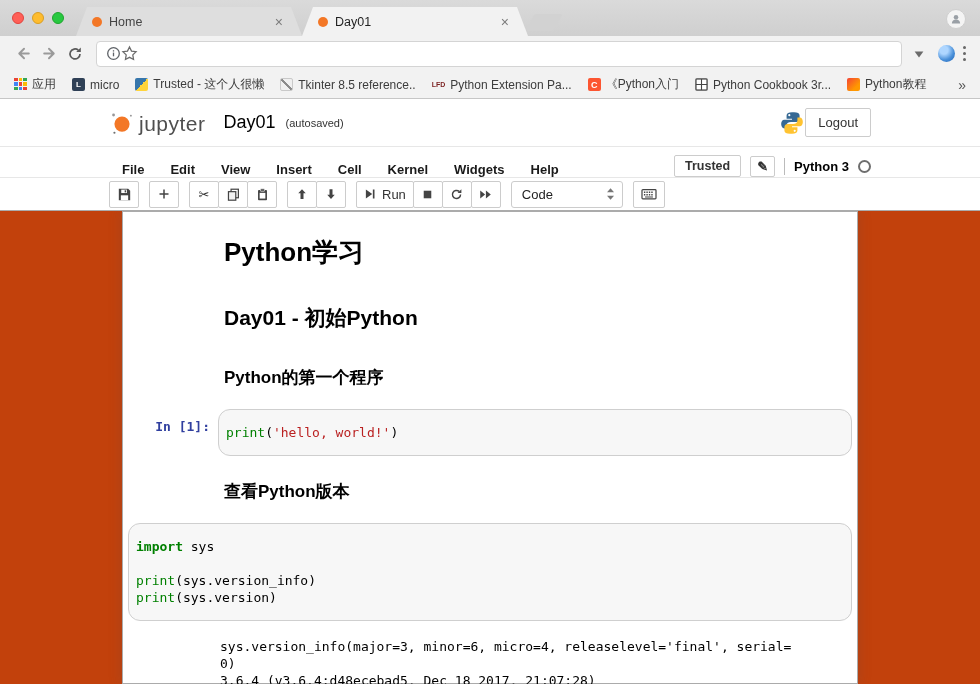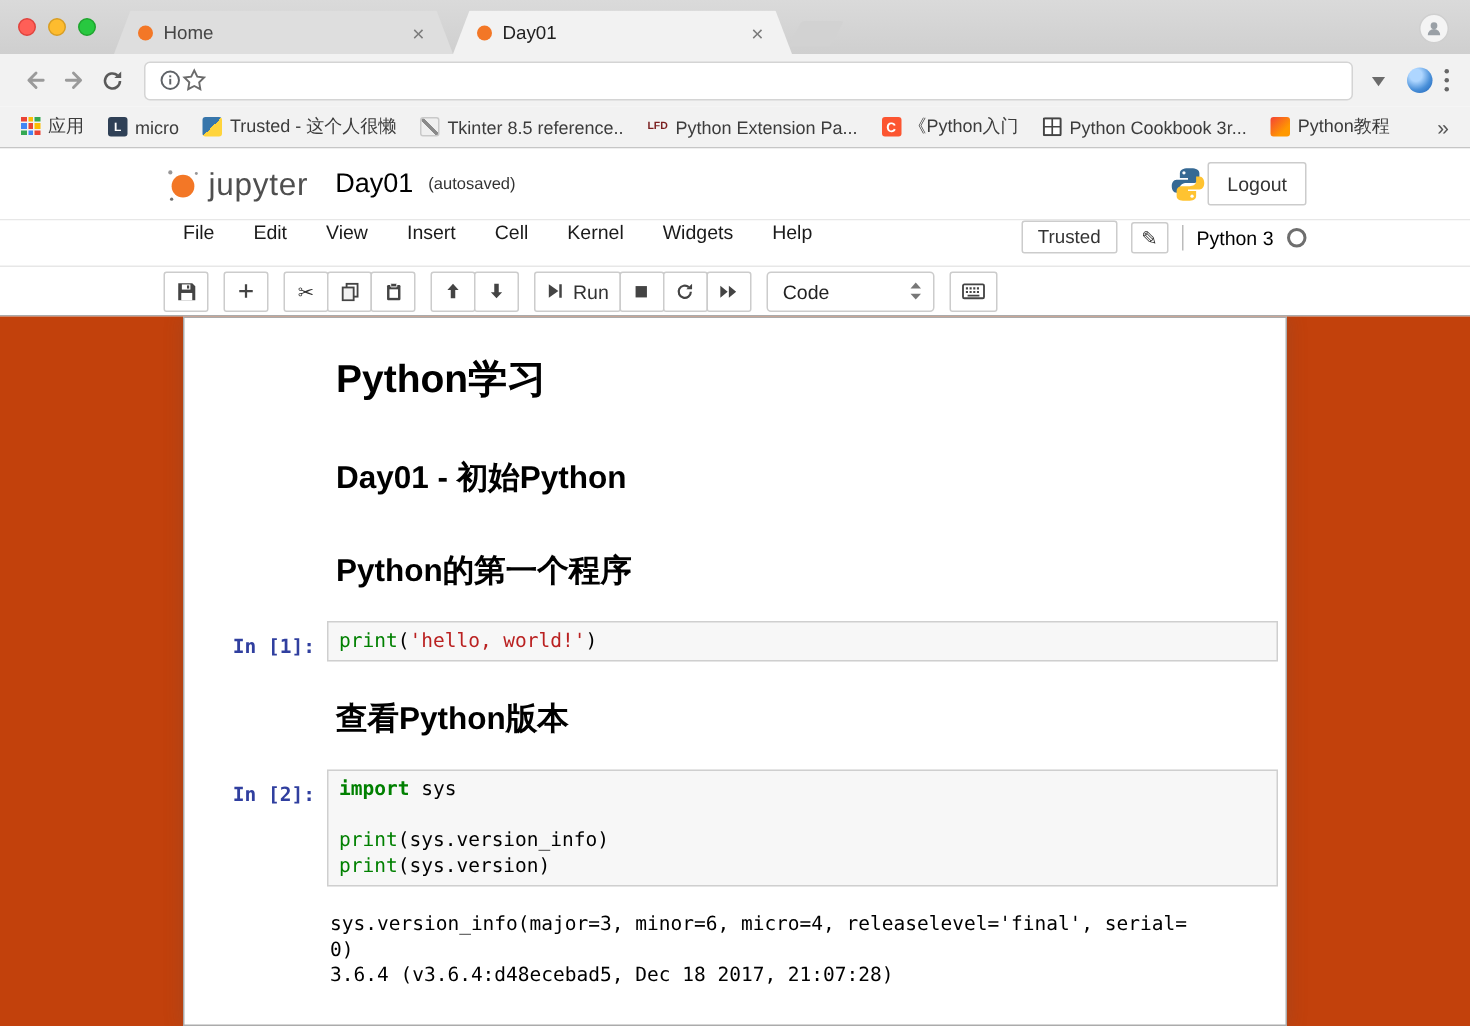--- a/index.html
+++ b/index.html
@@ -51,21 +51,21 @@
   .jheader-inner { width:762px; height:100%; margin:0 auto; display:flex; align-items:center; }
   .brand { display:flex; align-items:flex-end; gap:4px; }
   .brand-text { font-size:21px; color:#4f4f4f; letter-spacing:0.5px; }
   .nbtitle { font-size:18px; color:#000; margin-left:18px; }
   .checkpoint { font-size:11px; color:#333; margin-left:10px; }
   .jh-right { margin-left:auto; display:flex; align-items:center; }
   .logout { font-size:13px; color:#333; background:#fff; border:1px solid #ccc; border-radius:2px; padding:6px 12px; }
 
   
   .menurow { height:31px; background:#fff; border-bottom:1px solid #e7e7e7; flex:none; }
-  .menurow-inner { width:762px; height:100%; margin:0 auto; display:flex; align-items:flex-start; }
+  .menurow-inner { width:762px; height:100%; margin:0 auto; display:flex; align-items:flex-end;font-weight:bold; }
   .menu-item { font-size:13px; color:#1a1a1a; padding:0 13px; }
   .menu-right { margin-left:auto; display:flex; align-items:center; gap:9px; }
   .trusted { font-size:12.5px; color:#333; border:1px solid #ccc; border-radius:2px; padding:3px 10px; background:#fff; }
   .pencil-btn { font-size:13px; color:#333; border:1px solid #ccc; border-radius:2px; padding:2px 6px; background:#fff; }
   .vdiv { width:1px; height:17px; background:#bbb; }
   .kernel-name { font-size:13px; color:#000; }
   .kernel-ind { width:13px; height:13px; border:2px solid #6e6e6e; border-radius:50%; }
 
   
   .toolbar { height:33px; background:#fff; border-bottom:1px solid #ababab; flex:none; }
@@ -75,31 +75,31 @@
   .btn-group .tbtn + .tbtn { margin-left:-1px; }
   .cellsel { height:27px; width:112px; border:1px solid #ccc; border-radius:3px; background:#fff; display:flex; align-items:center; justify-content:space-between; padding:0 6px 0 10px; font-size:13px; color:#222; margin-right:10px; }
   .glyph-icon { font-size:13px; line-height:1; color:#333; }
 
   
   .content { flex:1; background:#c2410c; overflow:hidden; display:flex; justify-content:center; }
   .nbpage { width:736px; background:#fff; border:1px solid #ababab; box-shadow:0 0 12px 1px rgba(87,87,87,0.2); padding:4px 0 60px; }
   .cell { display:flex; padding:5px; }
   .prompt { width:90px; flex:none; text-align:right; padding:9px 8px 0 0; font-family:"DejaVu Sans Mono","Liberation Mono",monospace; font-size:13px; font-weight:bold; color:#303F9F; line-height:17px; }
   .prompt.empty { padding-top:2px; }
-  .input-area { flex:1; background:#F7F7F7; border:1px solid #CFCFCF; border-radius:0; padding:4px 7px; }
+  .input-area { flex:1; background:#F7F7F7; border:1px solid #CFCFCF; border-radius:12px; padding:14px 7px; }
   pre.code, pre.out { font-family:"DejaVu Sans Mono","Liberation Mono",monospace; font-size:13px; line-height:17px; color:#000; white-space:pre-wrap; margin:0; }
   .tok-kw { color:#008000; font-weight:bold; }
   .tok-fn { color:#008000; }
   .tok-str { color:#BA2121; }
   .output-area { flex:1; padding:7px 6px 9px 2px; }
   .text-cell { padding:9px 5px; }
   .text-inner { flex:1; padding:0 6px; }
   .text-inner h1 { font-size:26px; margin:10px 0 6px; color:#000; }
   .text-inner h2 { font-size:21px; margin:10px 0 6px; color:#000; }
-  .text-inner h3 { font-size:21px; margin:10px 0 6px; color:#000; }
+  .text-inner h3 { font-size:17px; margin:10px 0 6px; color:#000; }
 </style>
 </head>
 <body>
 
 <div class="window">
 
   <div class="tabstrip">
     <div class="traffic">
       <span class="light red"></span>
       <span class="light yellow"></span>
@@ -385,21 +385,20 @@
 
 
       <div class="cell text-cell">
         <div class="prompt empty"></div>
         <div class="text-inner">
             <h3>查看Python版本</h3>
           </div>
       </div>
 
       <div class="cell code-cell">
-        <div class="prompt">In [2]:</div>
         <div class="input-area">
             <pre class="code"><span class="tok-kw">import</span><span> sys</span>
 
 <span class="tok-fn">print</span><span>(sys.version_info)</span>
 <span class="tok-fn">print</span><span>(sys.version)</span></pre>
           </div>
       </div>
 
       <div class="cell output-row">
         <div class="prompt empty"></div>

